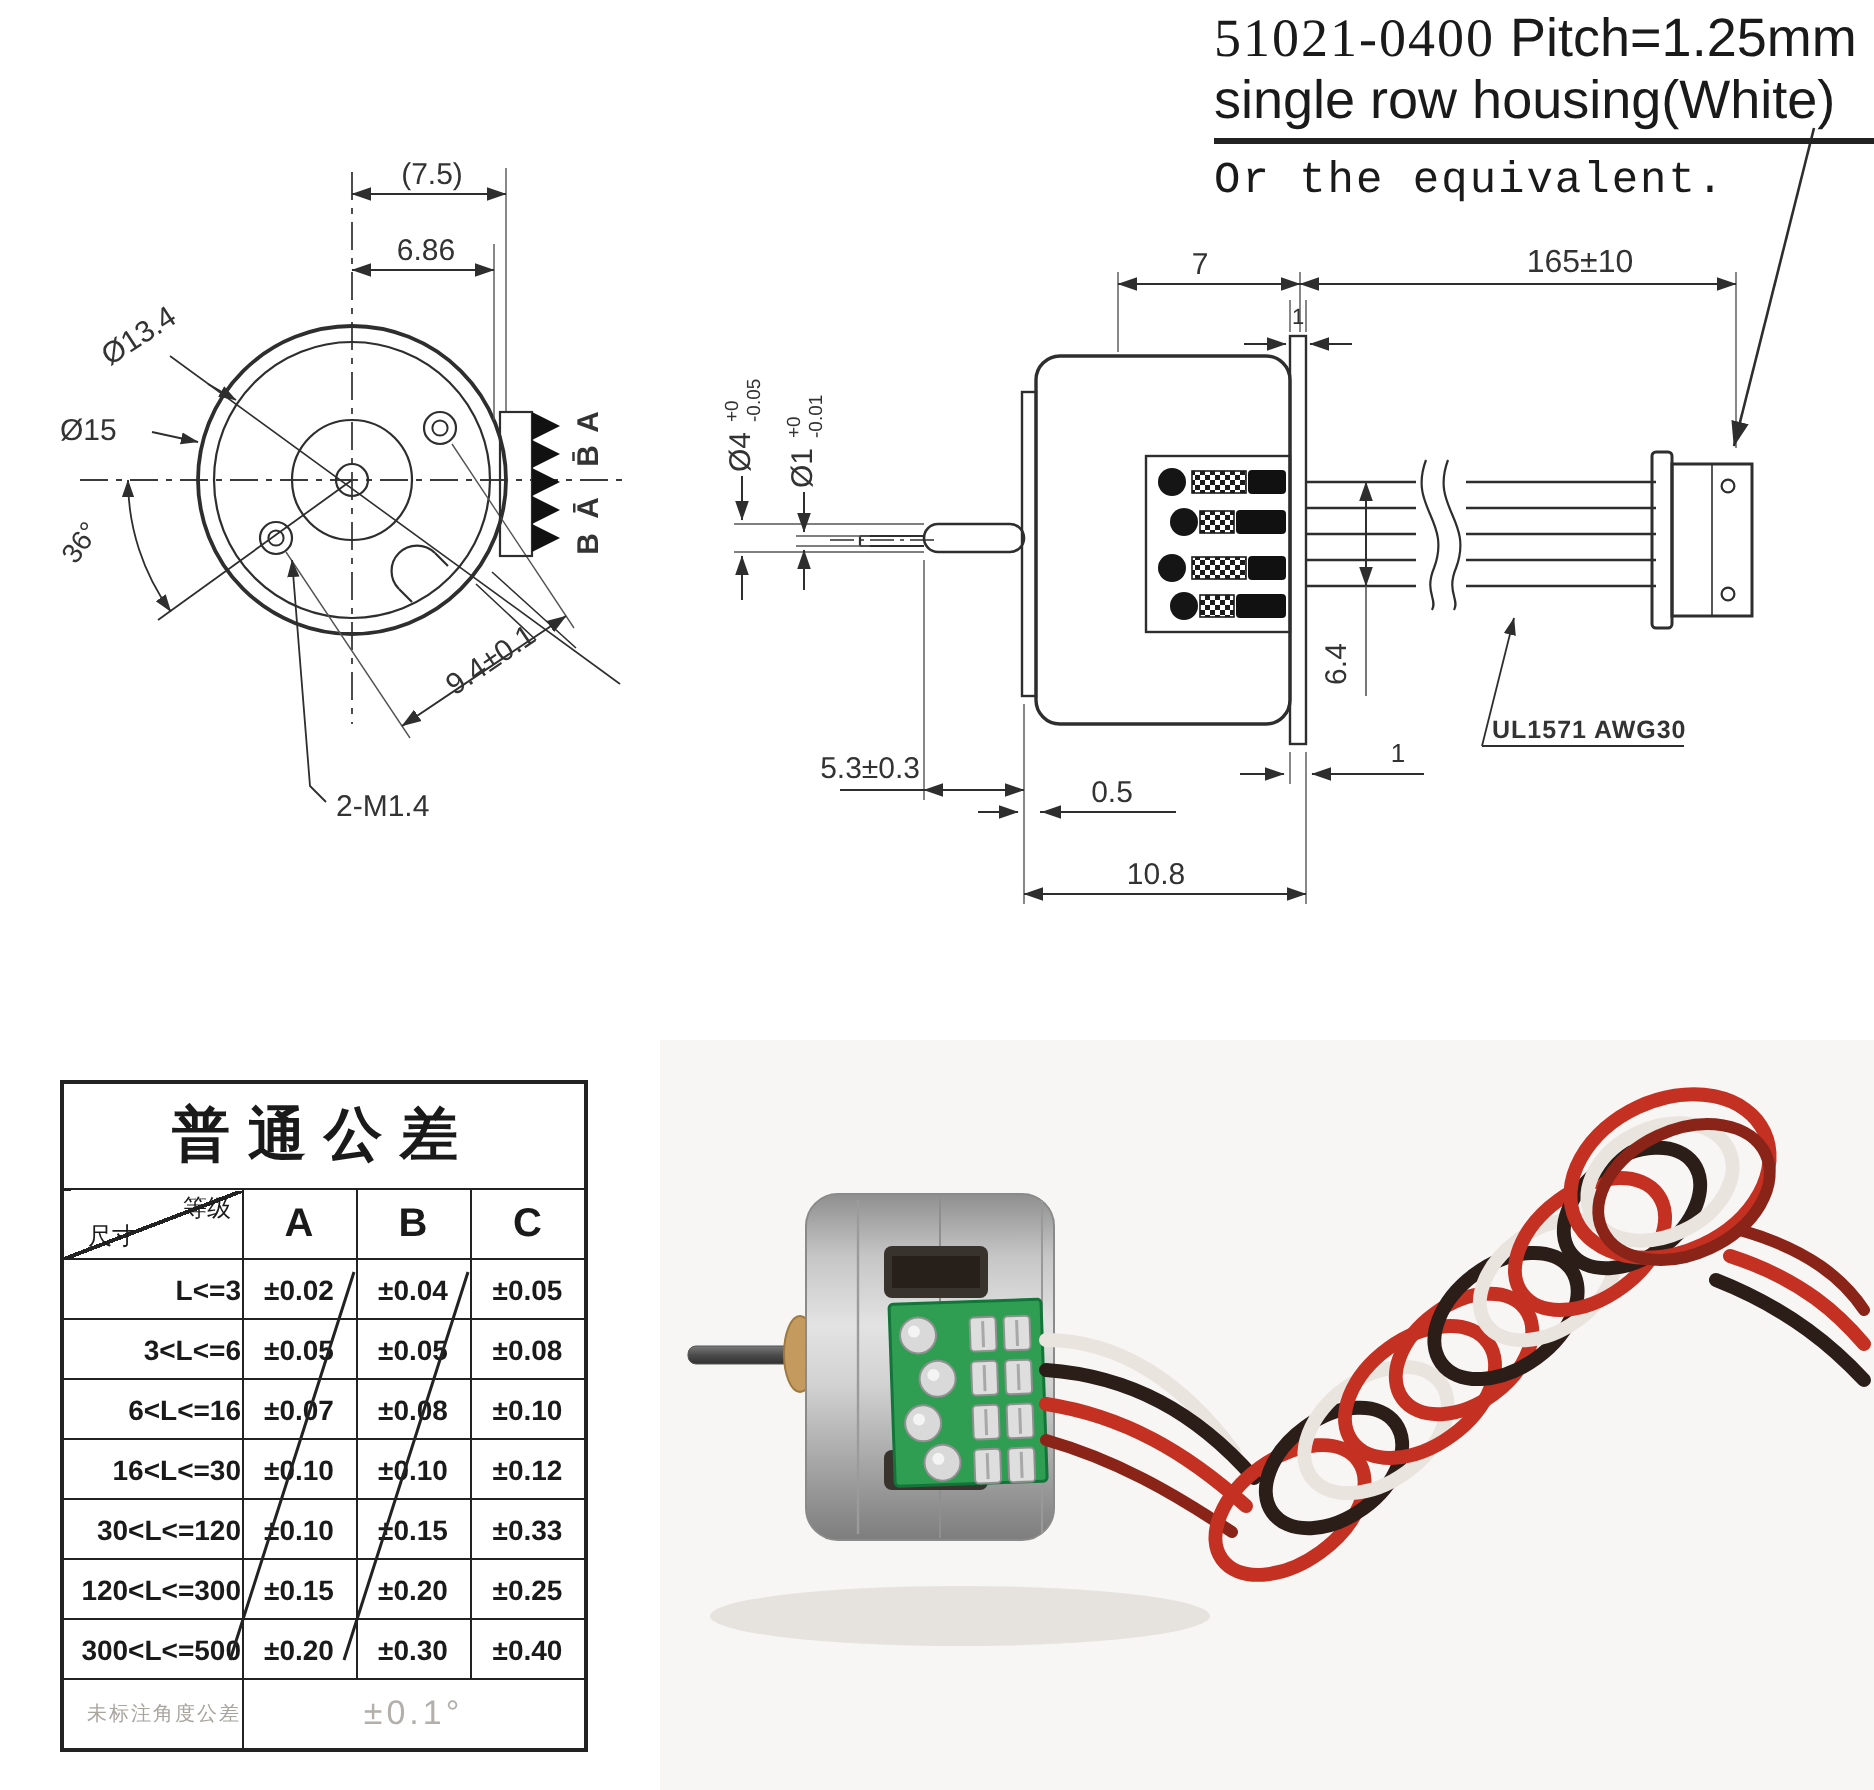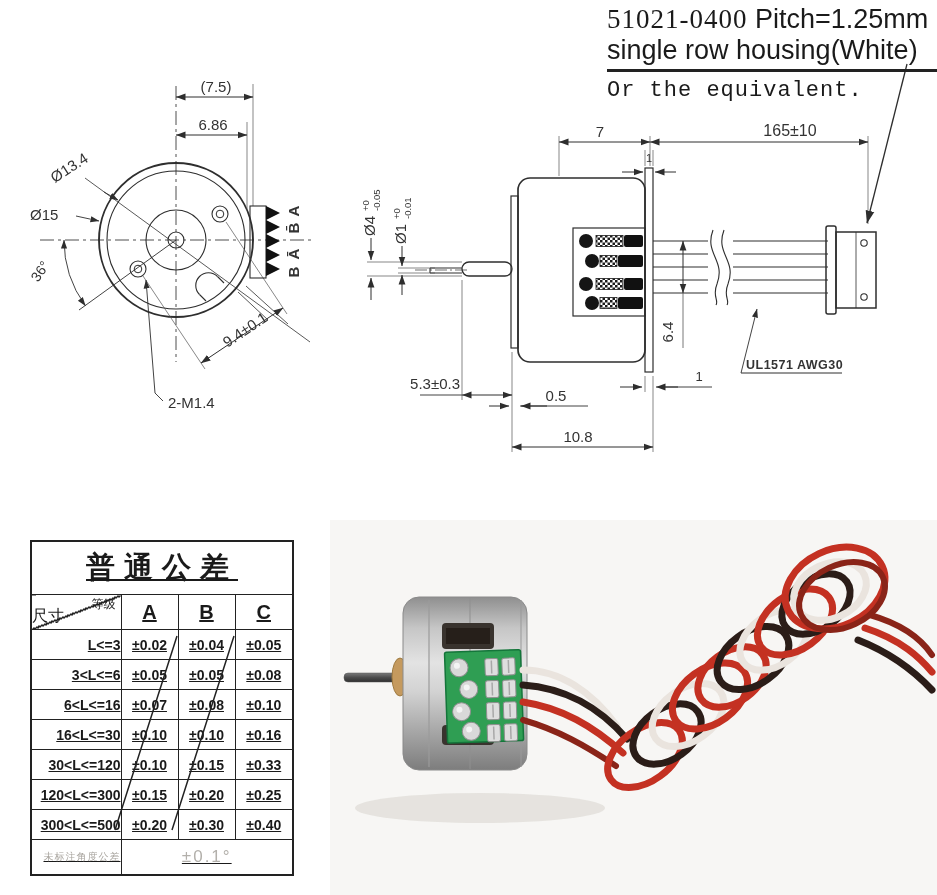--- a/index.html
+++ b/index.html
@@ -8,28 +8,28 @@
   .abs{position:absolute;}
   
   .hdr{position:absolute;left:563px;top:4px;width:352px;z-index:5;margin-left:44px;}
   .hdr-l1{font-size:27px;line-height:31px;white-space:nowrap;}
   .hdr-serif{font-family:"Liberation Serif",serif;letter-spacing:1px;}
   .hdr-sans{font-family:"Liberation Sans",sans-serif;font-weight:500;}
   .hdr-l2{font-size:27px;line-height:31px;font-weight:500;border-bottom:3px solid #222;padding-bottom:3px;}
   .hdr-l3{font-family:"Liberation Mono","DejaVu Sans Mono",monospace;font-size:22px;padding-top:6px;letter-spacing:1px;}
   
   .tolwrap{position:absolute;left:30px;top:540px;width:262px;}
-  table.tol{border-collapse:collapse;table-layout:fixed;width:262px;border:2.5px solid #222;text-decoration:underline;}
+  table.tol{border-collapse:collapse;table-layout:fixed;width:262px;border:2.5px solid #222;}
   table.tol td{border:1.6px solid #222;padding:0;font-family:"Liberation Sans",sans-serif;}
   td.title{height:52px;text-align:center;font-size:29px;font-weight:600;letter-spacing:9px;
            font-family:"Liberation Serif",serif;padding-left:9px;}
   td.corner{position:relative;height:34px;
      background-image:linear-gradient(to bottom right,transparent calc(50% - 1px),#222 calc(50% - 1px),#222 calc(50% + 1px),transparent calc(50% + 1px));}
   .ct{position:absolute;top:1px;right:5px;font-size:12px;}
-  .cb{position:absolute;bottom:2px;left:0;font-size:16px;}
+  .cb{position:absolute;bottom:2px;left:12px;font-size:12px;}
   td.colh{text-align:center;font-size:20px;font-weight:600;height:34px;}
   td.rng{text-align:right;font-size:14px;font-weight:700;height:29px;padding-right:4px;white-space:nowrap;}
   td.val{text-align:center;font-size:14px;font-weight:700;height:29px;}
   td.flab{font-size:10px;color:#a8a49e;letter-spacing:1px;text-align:right;height:34px;font-weight:400;}
   td.fval{text-align:center;color:#b3b0ab;font-size:17px;letter-spacing:2px;}
   .tol-strike{position:absolute;left:0;top:0;pointer-events:none;}
   
   text{font-family:"Liberation Sans",sans-serif;fill:#333;stroke:none;}
   .dimtx{font-size:15px;}
   
@@ -333,21 +333,21 @@
       <tr>
         <td class="rng">6&lt;L&lt;=16</td>
         <td class="val">±0.07</td>
         <td class="val">±0.08</td>
         <td class="val">±0.10</td>
       </tr>
       <tr>
         <td class="rng">16&lt;L&lt;=30</td>
         <td class="val">±0.10</td>
         <td class="val">±0.10</td>
-        <td class="val">±0.16</td>
+        <td class="val">±0.12</td>
       </tr>
       <tr>
         <td class="rng">30&lt;L&lt;=120</td>
         <td class="val">±0.10</td>
         <td class="val">±0.15</td>
         <td class="val">±0.33</td>
       </tr>
       <tr>
         <td class="rng">120&lt;L&lt;=300</td>
         <td class="val">±0.15</td>

